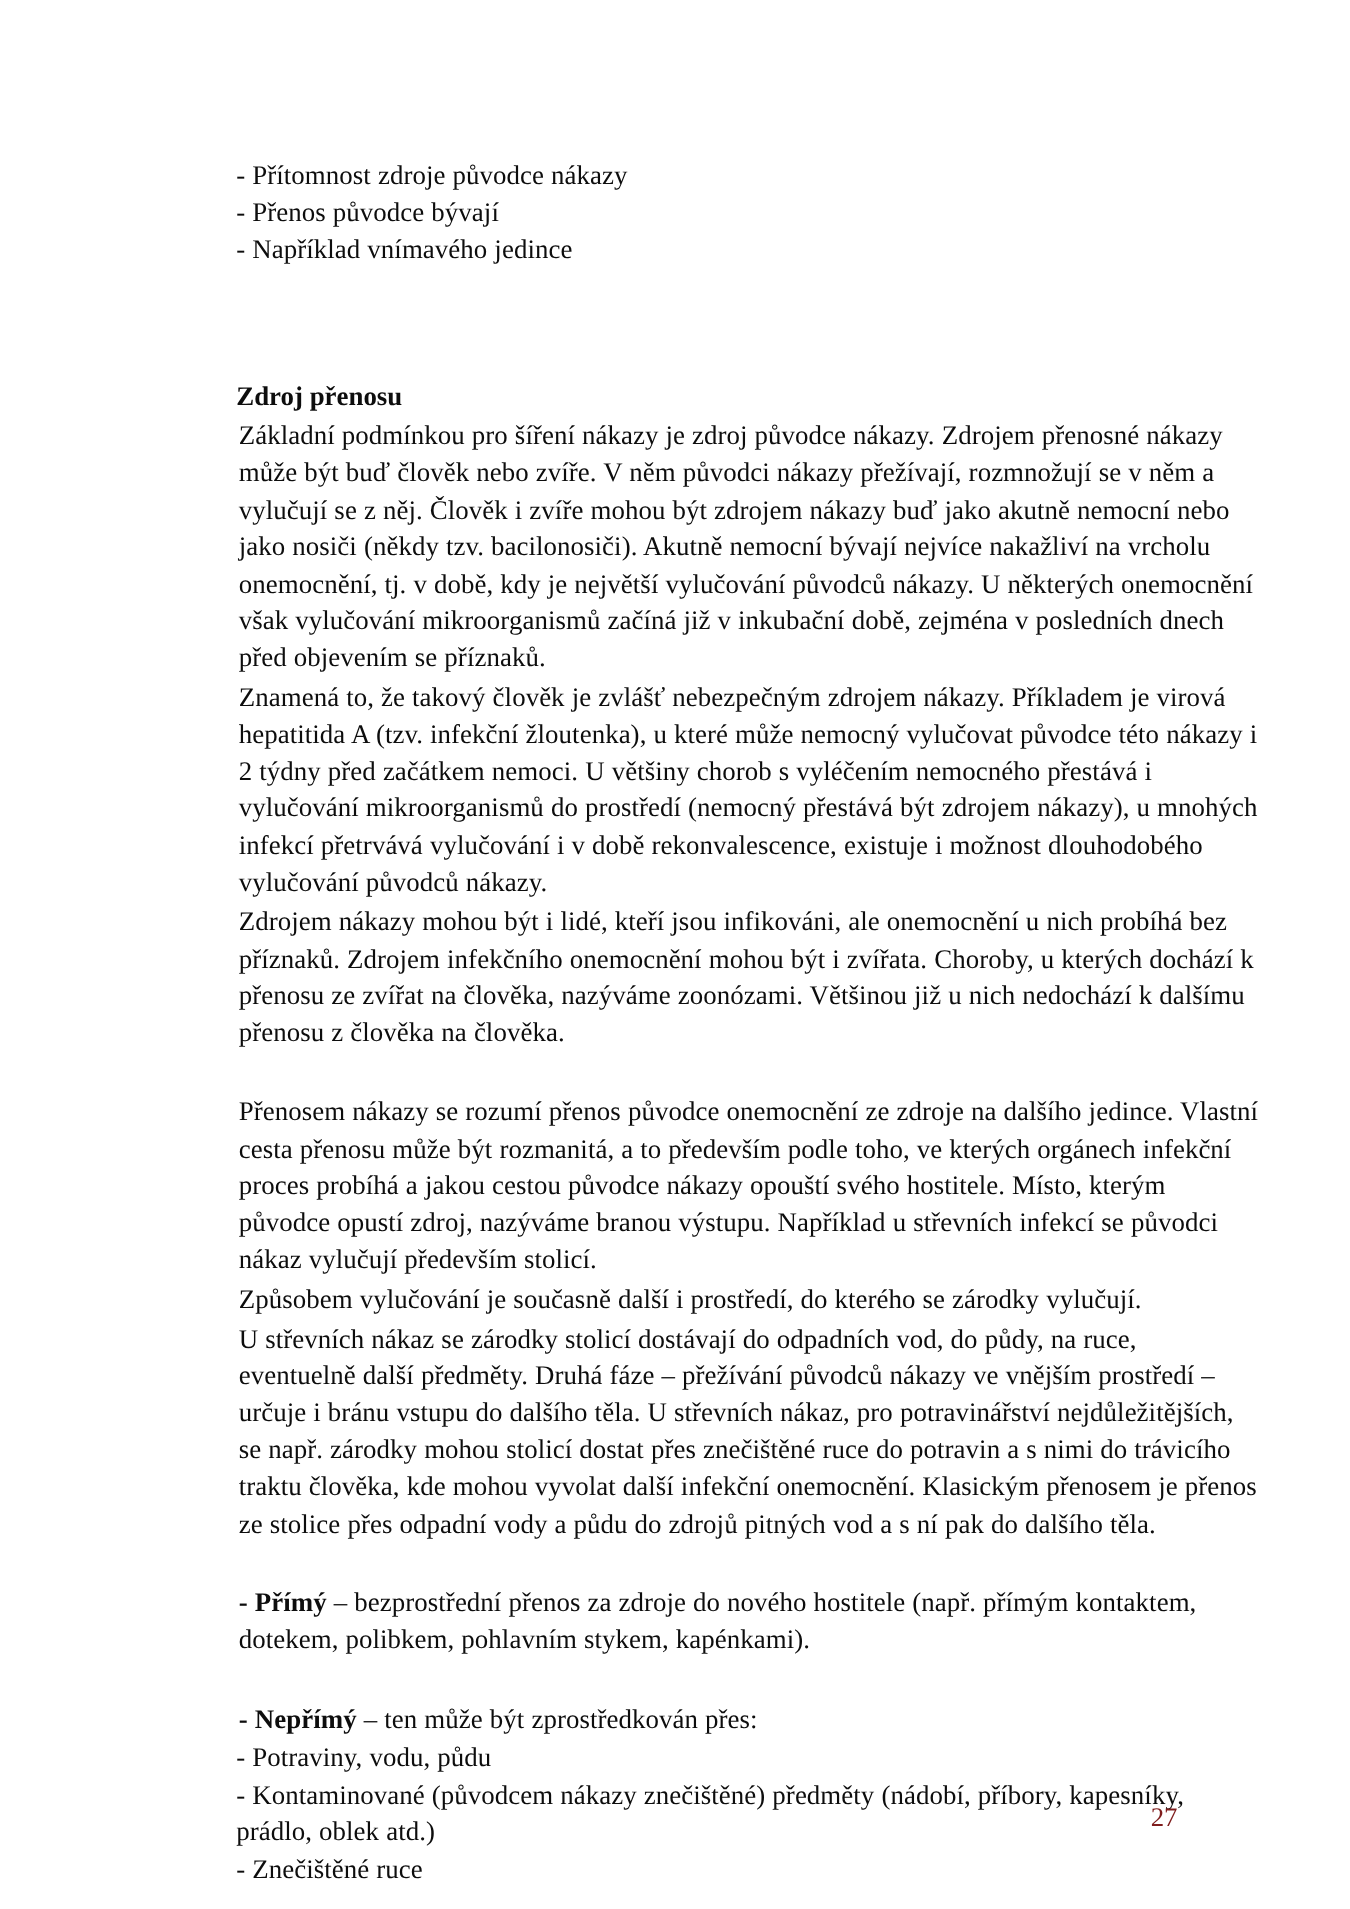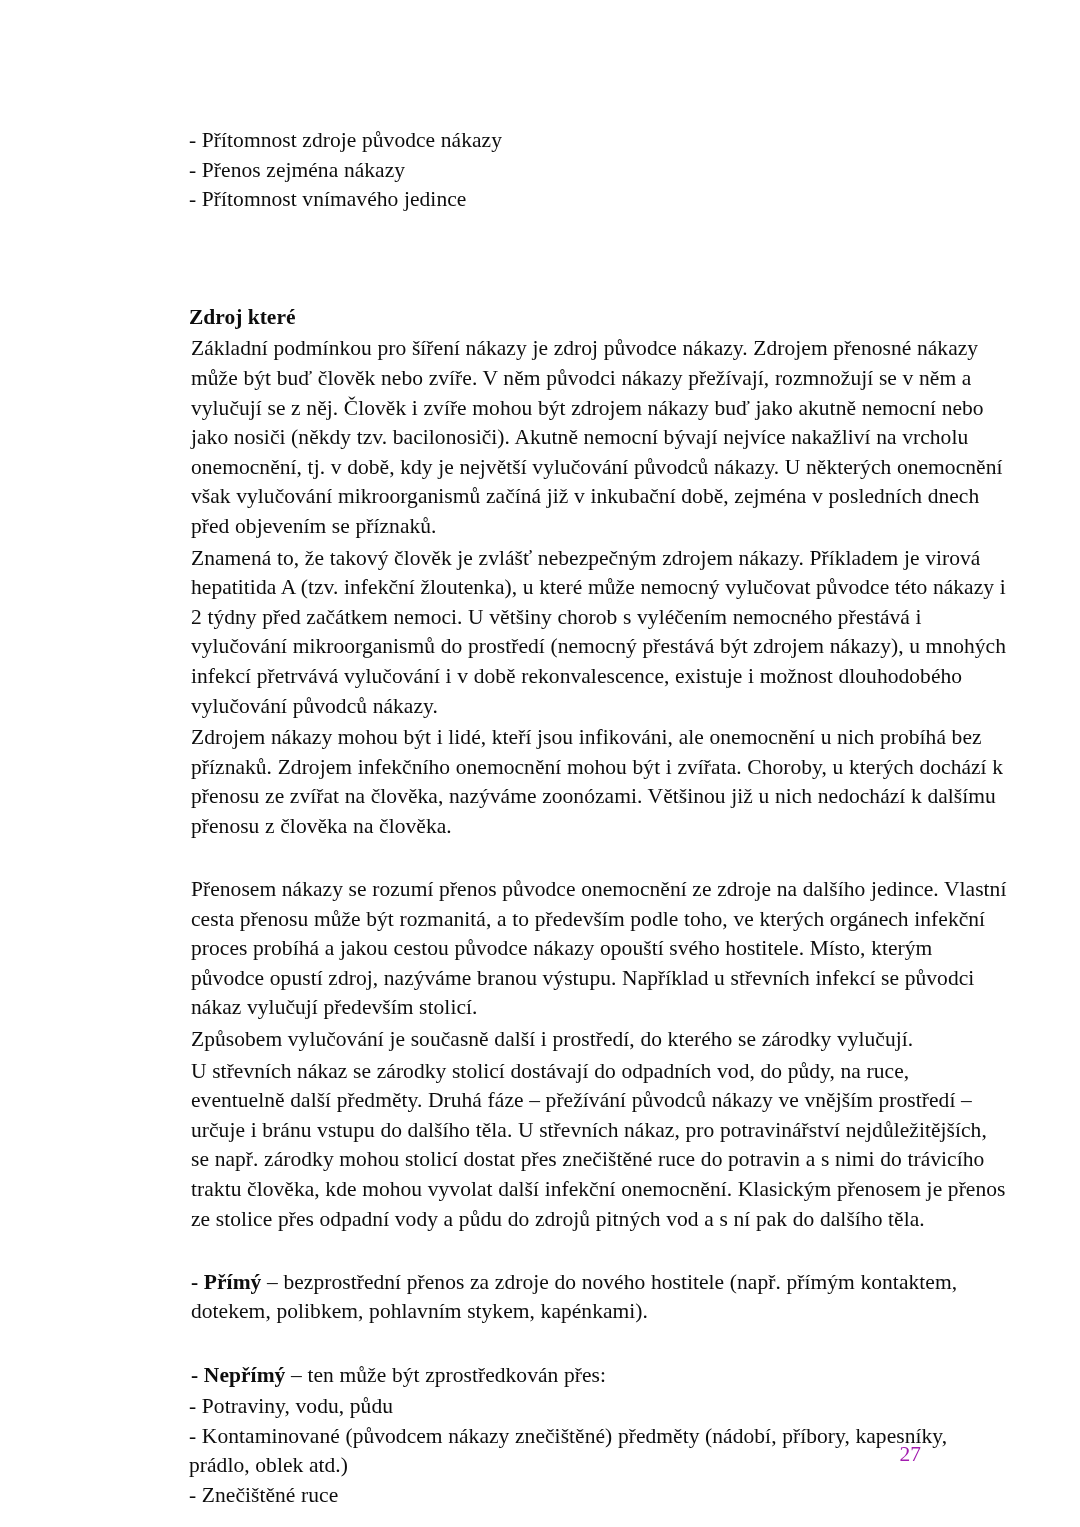--- a/index.html
+++ b/index.html
@@ -49,44 +49,44 @@
     height: 88px;
   }
   .spacer-line {
     height: 29.6px;
   }
   b, strong {
     font-weight: bold;
   }
   .page-number {
     position: absolute;
-    right: 97px;
+    right: 76px;
     bottom: 62px;
     font-size: 21.5px;
     line-height: 1;
     font-family: "Liberation Serif", "DejaVu Serif", serif;
-    color: #a21caf;
+    color: #7f1d1d;
   }
 </style>
 </head>
 <body>
 
 <div class="page">
 
   <div class="content">
 
     <div>
       <p class="bullet-line">- Přítomnost zdroje původce nákazy</p>
-      <p class="bullet-line">- Přenos zejména nákazy</p>
-      <p class="bullet-line">- Přítomnost vnímavého jedince</p>
+      <p class="bullet-line">- Přenos původce bývají</p>
+      <p class="bullet-line">- Například vnímavého jedince</p>
     </div>
 
     <div class="spacer-block"></div>
 
-    <h2 class="heading">Zdroj které</h2>
+    <h2 class="heading">Zdroj přenosu</h2>
     <p>Základní podmínkou pro šíření nákazy je zdroj původce nákazy. Zdrojem přenosné nákazy může být buď člověk nebo zvíře. V něm původci nákazy přežívají, rozmnožují se v něm a vylučují se z něj. Člověk i zvíře mohou být zdrojem nákazy buď jako akutně nemocní nebo jako nosiči (někdy tzv. bacilonosiči). Akutně nemocní bývají nejvíce nakažliví na vrcholu onemocnění, tj. v době, kdy je největší vylučování původců nákazy. U některých onemocnění však vylučování mikroorganismů začíná již v inkubační době, zejména v posledních dnech před objevením se příznaků.</p>
     <p>Znamená to, že takový člověk je zvlášť nebezpečným zdrojem nákazy. Příkladem je virová hepatitida A (tzv. infekční žloutenka), u které může nemocný vylučovat původce této nákazy i 2 týdny před začátkem nemoci. U většiny chorob s vyléčením nemocného přestává i vylučování mikroorganismů do prostředí (nemocný přestává být zdrojem nákazy), u mnohých infekcí přetrvává vylučování i v době rekonvalescence, existuje i možnost dlouhodobého vylučování původců nákazy.</p>
     <p>Zdrojem nákazy mohou být i lidé, kteří jsou infikováni, ale onemocnění u nich probíhá bez příznaků. Zdrojem infekčního onemocnění mohou být i zvířata. Choroby, u kterých dochází k přenosu ze zvířat na člověka, nazýváme zoonózami. Většinou již u nich nedochází k dalšímu přenosu z člověka na člověka.</p>
 
     <div class="spacer-line"></div>
 
     <p>Přenosem nákazy se rozumí přenos původce onemocnění ze zdroje na dalšího jedince. Vlastní cesta přenosu může být rozmanitá, a to především podle toho, ve kterých orgánech infekční proces probíhá a jakou cestou původce nákazy opouští svého hostitele. Místo, kterým původce opustí zdroj, nazýváme branou výstupu. Například u střevních infekcí se původci nákaz vylučují především stolicí.</p>
     <p>Způsobem vylučování je současně další i prostředí, do kterého se zárodky vylučují.</p>
     <p>U střevních nákaz se zárodky stolicí dostávají do odpadních vod, do půdy, na ruce, eventuelně další předměty. Druhá fáze – přežívání původců nákazy ve vnějším prostředí – určuje i bránu vstupu do dalšího těla. U střevních nákaz, pro potravinářství nejdůležitějších, se např. zárodky mohou stolicí dostat přes znečištěné ruce do potravin a s nimi do trávicího traktu člověka, kde mohou vyvolat další infekční onemocnění. Klasickým přenosem je přenos ze stolice přes odpadní vody a půdu do zdrojů pitných vod a s ní pak do dalšího těla.</p>
 

